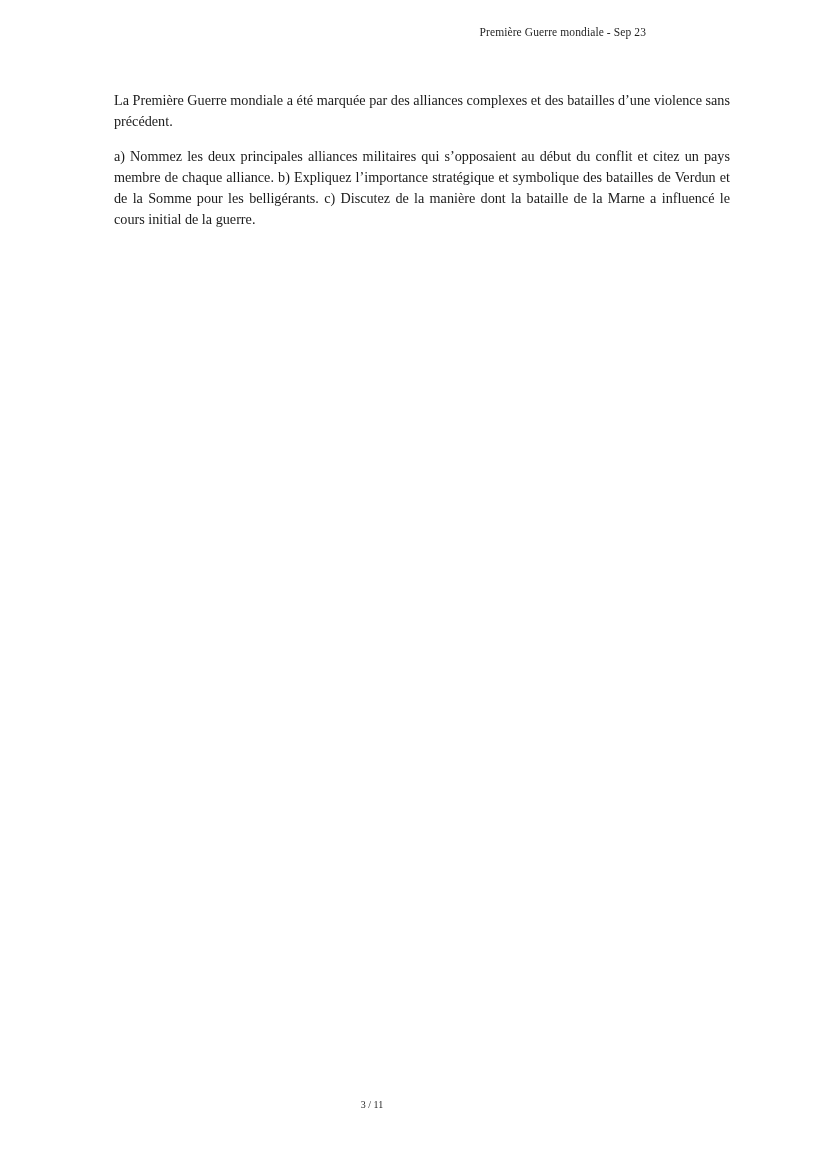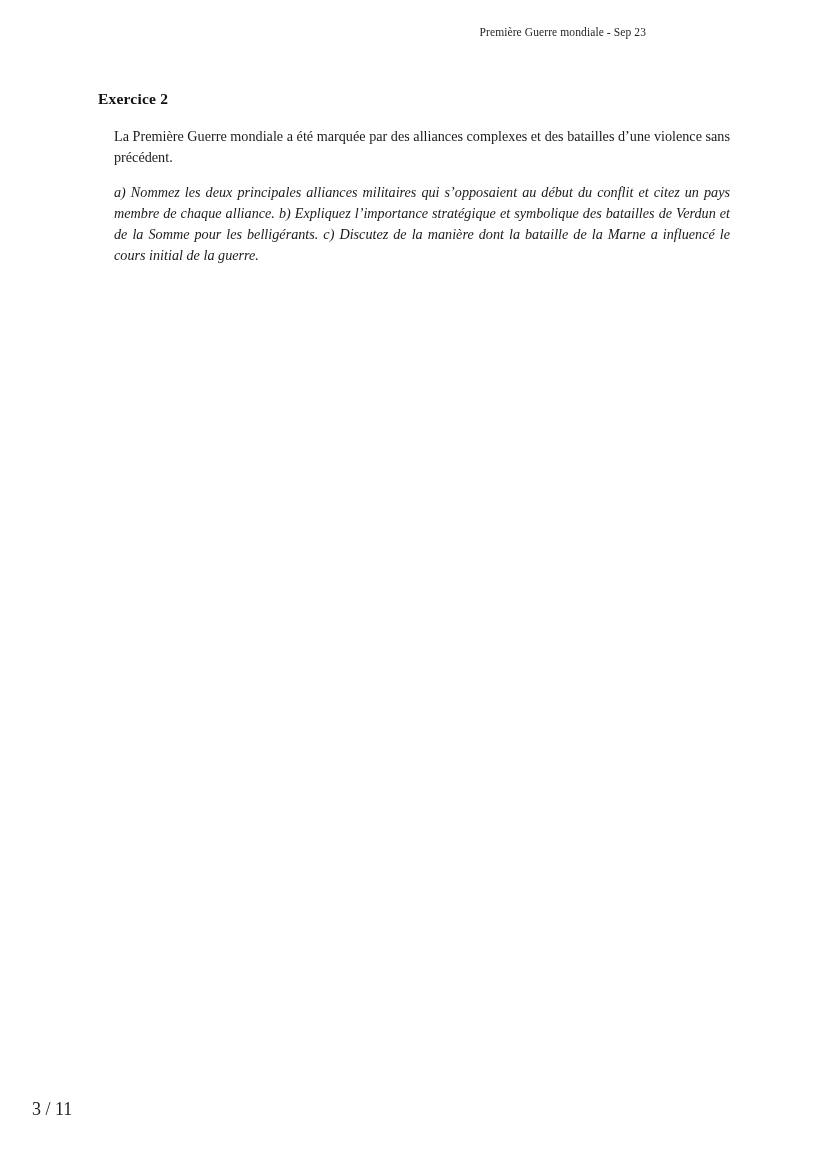--- a/index.html
+++ b/index.html
@@ -46,41 +46,39 @@
   p.body-par {
     font-size: 14.2px;
     line-height: 1.46;
     margin: 0 0 15px 16px;
     text-align: justify;
     text-justify: inter-word;
     color: #1a1a1a;
   }
   p.body-par:last-child {
     margin-bottom: 0;
-    font-style: italic;
   }
   .page-number {
     position: absolute;
     left: 0;
     right: 0;
     top: 1099px;
-    font-size: 18px;
+    text-align: center;
+    font-size: 10px;
     color: #1f1f1f;
-    margin-left: 32px;
   }
 </style>
 </head>
 <body>
 
 <div class="page">
 
   <div class="running-head">Première Guerre mondiale - Sep 23</div>
 
   <div class="content">
-    <h1 class="exercise-title">Exercice 2</h1>
 
     <p class="body-par">La Première Guerre mondiale a été marquée par des alliances complexes et des batailles d’une violence sans précédent.</p>
 
     <p class="body-par">a) Nommez les deux principales alliances militaires qui s’opposaient au début du conflit et citez un pays membre de chaque alliance. b) Expliquez l’importance stratégique et symbolique des batailles de Verdun et de la Somme pour les belligérants. c) Discutez de la manière dont la bataille de la Marne a influencé le cours initial de la guerre.</p>
   </div>
 
   <div class="page-number">3 / 11</div>
 
 </div>
 

